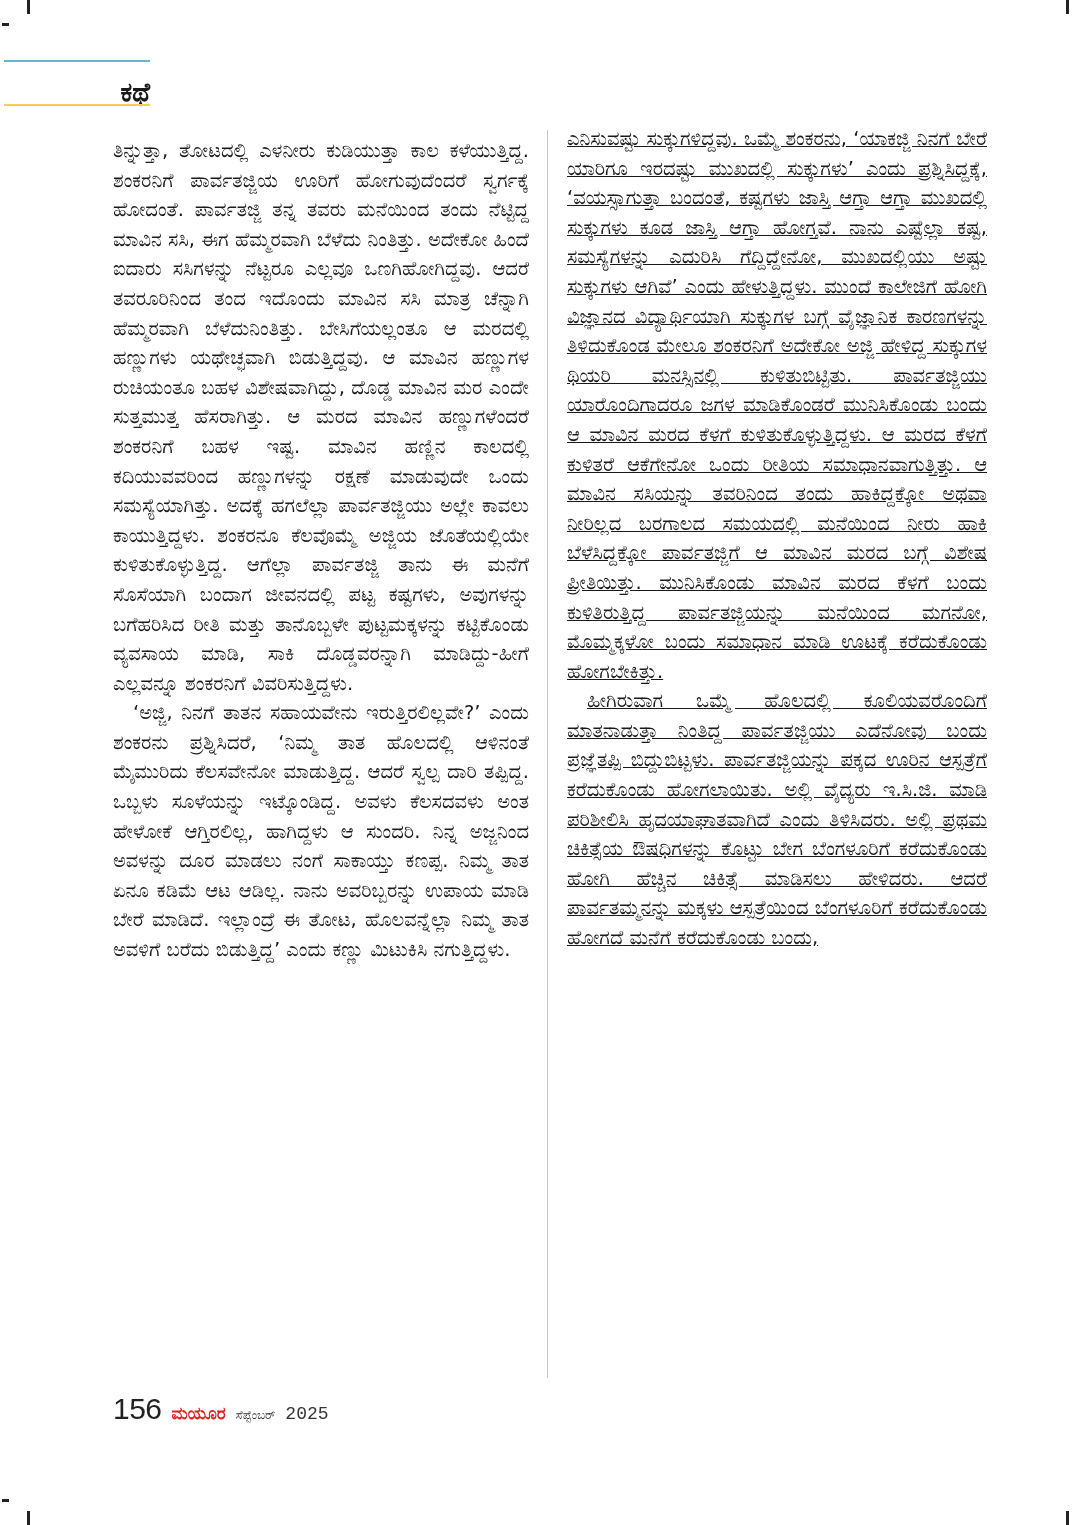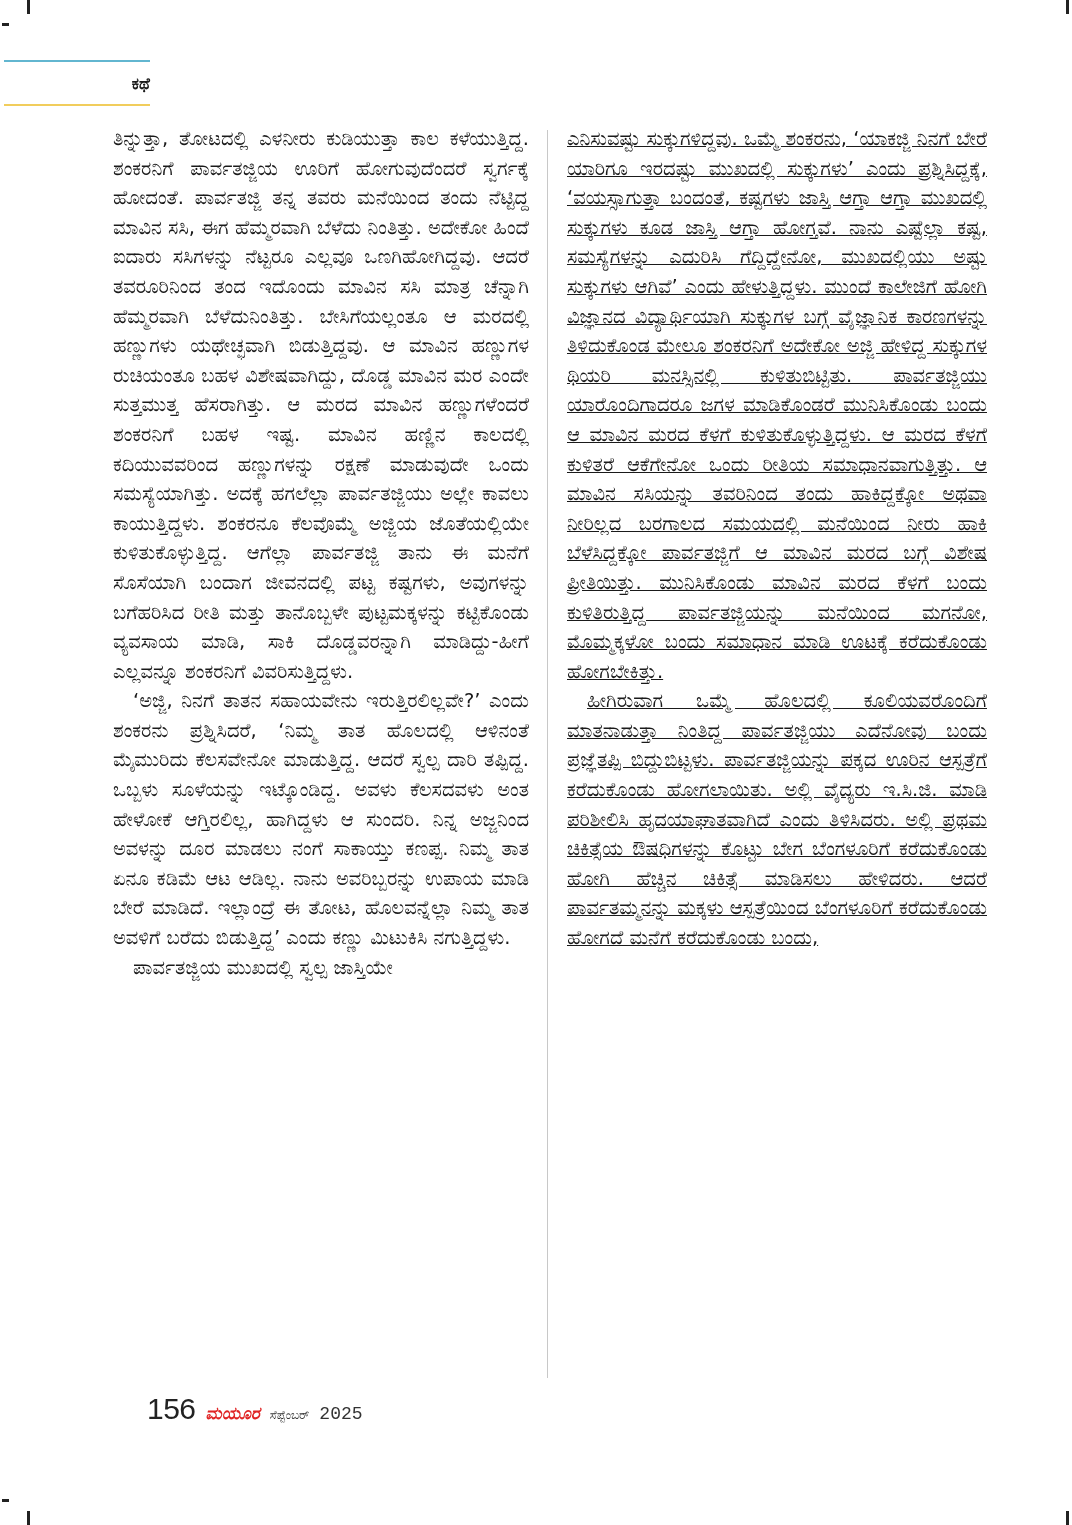--- a/index.html
+++ b/index.html
@@ -39,37 +39,37 @@
     }
     .section-header .rule-bottom {
       position: absolute;
       left: 0; top: 46px;
       width: 146px; height: 2px;
       background: #f1cd5c;
     }
     .section-header .label {
       position: absolute;
       right: 0;
-      top: 12px;
-      font-size: 16px;
+      top: 20px;
+      font-size: 26px;
       font-weight: bold;
       line-height: 28px;
       color: #1a1a1a;
     }
 
     
     .column {
       position: absolute;
       top: 124px;
       font-size: 19.5px;
       line-height: 29.6px;
       text-align: justify;
       hyphens: none;
     }
-    .column.left { left: 113px; width: 416px; }
+    .column.left { left: 113px; width: 416px; margin-top: 12px; }
     .column.right { left: 567px; width: 420px; text-decoration: underline; }
     .column p {
       margin: 0;
       text-align: justify;
       text-align-last: left;
     }
     .column p.indent { text-indent: 20px; }
 
     .divider {
       position: absolute;
@@ -88,27 +88,25 @@
       height: 36px;
       display: flex;
       align-items: baseline;
       gap: 10px;
     }
     .footer .page-number {
       font-family: "Liberation Sans", sans-serif;
       font-size: 30px;
       color: #222;
       letter-spacing: -0.5px;
-      margin-left: 34px;
     }
     .footer .brand {
       font-size: 17px;
       font-weight: bold;
       color: #e02424;
-      font-style: italic;
     }
     .footer .month {
       font-size: 12px;
       color: #333;
     }
     .footer .year {
       font-family: Liberation Mono, monospace;
       font-size: 18px;
       color: #333;
     }
@@ -125,21 +123,20 @@
 
 <div class="section-header">
   <div class="rule-top"></div>
   <div class="label">ಕಥೆ</div>
   <div class="rule-bottom"></div>
 </div>
 
 <div class="column left">
   <p>ತಿನ್ನುತ್ತಾ, ತೋಟದಲ್ಲಿ ಎಳನೀರು ಕುಡಿಯುತ್ತಾ ಕಾಲ ಕಳೆಯುತ್ತಿದ್ದ. ಶಂಕರನಿಗೆ ಪಾರ್ವತಜ್ಜಿಯ ಊರಿಗೆ ಹೋಗುವುದೆಂದರೆ ಸ್ವರ್ಗಕ್ಕೆ ಹೋದಂತೆ. ಪಾರ್ವತಜ್ಜಿ ತನ್ನ ತವರು ಮನೆಯಿಂದ ತಂದು ನೆಟ್ಟಿದ್ದ ಮಾವಿನ ಸಸಿ, ಈಗ ಹೆಮ್ಮರವಾಗಿ ಬೆಳೆದು ನಿಂತಿತ್ತು. ಅದೇಕೋ ಹಿಂದೆ ಐದಾರು ಸಸಿಗಳನ್ನು ನೆಟ್ಟರೂ ಎಲ್ಲವೂ ಒಣಗಿಹೋಗಿದ್ದವು. ಆದರೆ ತವರೂರಿನಿಂದ ತಂದ ಇದೊಂದು ಮಾವಿನ ಸಸಿ ಮಾತ್ರ ಚೆನ್ನಾಗಿ ಹೆಮ್ಮರವಾಗಿ ಬೆಳೆದುನಿಂತಿತ್ತು. ಬೇಸಿಗೆಯಲ್ಲಂತೂ ಆ ಮರದಲ್ಲಿ ಹಣ್ಣುಗಳು ಯಥೇಚ್ಛವಾಗಿ ಬಿಡುತ್ತಿದ್ದವು. ಆ ಮಾವಿನ ಹಣ್ಣುಗಳ ರುಚಿಯಂತೂ ಬಹಳ ವಿಶೇಷವಾಗಿದ್ದು, ದೊಡ್ಡ ಮಾವಿನ ಮರ ಎಂದೇ ಸುತ್ತಮುತ್ತ ಹೆಸರಾಗಿತ್ತು. ಆ ಮರದ ಮಾವಿನ ಹಣ್ಣುಗಳೆಂದರೆ ಶಂಕರನಿಗೆ ಬಹಳ ಇಷ್ಟ. ಮಾವಿನ ಹಣ್ಣಿನ ಕಾಲದಲ್ಲಿ ಕದಿಯುವವರಿಂದ ಹಣ್ಣುಗಳನ್ನು ರಕ್ಷಣೆ ಮಾಡುವುದೇ ಒಂದು ಸಮಸ್ಯೆಯಾಗಿತ್ತು. ಅದಕ್ಕೆ ಹಗಲೆಲ್ಲಾ ಪಾರ್ವತಜ್ಜಿಯು ಅಲ್ಲೇ ಕಾವಲು ಕಾಯುತ್ತಿದ್ದಳು. ಶಂಕರನೂ ಕೆಲವೊಮ್ಮೆ ಅಜ್ಜಿಯ ಜೊತೆಯಲ್ಲಿಯೇ ಕುಳಿತುಕೊಳ್ಳುತ್ತಿದ್ದ. ಆಗೆಲ್ಲಾ ಪಾರ್ವತಜ್ಜಿ ತಾನು ಈ ಮನೆಗೆ ಸೊಸೆಯಾಗಿ ಬಂದಾಗ ಜೀವನದಲ್ಲಿ ಪಟ್ಟ ಕಷ್ಟಗಳು, ಅವುಗಳನ್ನು ಬಗೆಹರಿಸಿದ ರೀತಿ ಮತ್ತು ತಾನೊಬ್ಬಳೇ ಪುಟ್ಟಮಕ್ಕಳನ್ನು ಕಟ್ಟಿಕೊಂಡು ವ್ಯವಸಾಯ ಮಾಡಿ, ಸಾಕಿ ದೊಡ್ಡವರನ್ನಾಗಿ ಮಾಡಿದ್ದು-ಹೀಗೆ ಎಲ್ಲವನ್ನೂ ಶಂಕರನಿಗೆ ವಿವರಿಸುತ್ತಿದ್ದಳು.</p>
   <p class="indent">‘ಅಜ್ಜಿ, ನಿನಗೆ ತಾತನ ಸಹಾಯವೇನು ಇರುತ್ತಿರಲಿಲ್ಲವೇ?’ ಎಂದು ಶಂಕರನು ಪ್ರಶ್ನಿಸಿದರೆ, ‘ನಿಮ್ಮ ತಾತ ಹೊಲದಲ್ಲಿ ಆಳಿನಂತೆ ಮೈಮುರಿದು ಕೆಲಸವೇನೋ ಮಾಡುತ್ತಿದ್ದ. ಆದರೆ ಸ್ವಲ್ಪ ದಾರಿ ತಪ್ಪಿದ್ದ. ಒಬ್ಬಳು ಸೂಳೆಯನ್ನು ಇಟ್ಕೊಂಡಿದ್ದ. ಅವಳು ಕೆಲಸದವಳು ಅಂತ ಹೇಳೋಕೆ ಆಗ್ತಿರಲಿಲ್ಲ, ಹಾಗಿದ್ದಳು ಆ ಸುಂದರಿ. ನಿನ್ನ ಅಜ್ಜನಿಂದ ಅವಳನ್ನು ದೂರ ಮಾಡಲು ನಂಗೆ ಸಾಕಾಯ್ತು ಕಣಪ್ಪ. ನಿಮ್ಮ ತಾತ ಏನೂ ಕಡಿಮೆ ಆಟ ಆಡಿಲ್ಲ. ನಾನು ಅವರಿಬ್ಬರನ್ನು ಉಪಾಯ ಮಾಡಿ ಬೇರೆ ಮಾಡಿದೆ. ಇಲ್ಲಾಂದ್ರೆ ಈ ತೋಟ, ಹೊಲವನ್ನೆಲ್ಲಾ ನಿಮ್ಮ ತಾತ ಅವಳಿಗೆ ಬರೆದು ಬಿಡುತ್ತಿದ್ದ’ ಎಂದು ಕಣ್ಣು ಮಿಟುಕಿಸಿ ನಗುತ್ತಿದ್ದಳು.</p>
-  <p class="indent">ಪಾರ್ವತಜ್ಜಿಯ ಮುಖದಲ್ಲಿ ಸ್ವಲ್ಪ ಜಾಸ್ತಿಯೇ</p>
 </div>
 
 <div class="divider"></div>
 
 <div class="column right">
   <p>ಎನಿಸುವಷ್ಟು ಸುಕ್ಕುಗಳಿದ್ದವು. ಒಮ್ಮೆ ಶಂಕರನು, ‘ಯಾಕಜ್ಜಿ ನಿನಗೆ ಬೇರೆ ಯಾರಿಗೂ ಇರದಷ್ಟು ಮುಖದಲ್ಲಿ ಸುಕ್ಕುಗಳು’ ಎಂದು ಪ್ರಶ್ನಿಸಿದ್ದಕ್ಕೆ, ‘ವಯಸ್ಸಾಗುತ್ತಾ ಬಂದಂತೆ, ಕಷ್ಟಗಳು ಜಾಸ್ತಿ ಆಗ್ತಾ ಆಗ್ತಾ ಮುಖದಲ್ಲಿ ಸುಕ್ಕುಗಳು ಕೂಡ ಜಾಸ್ತಿ ಆಗ್ತಾ ಹೋಗ್ತವೆ. ನಾನು ಎಷ್ಟೆಲ್ಲಾ ಕಷ್ಟ, ಸಮಸ್ಯೆಗಳನ್ನು ಎದುರಿಸಿ ಗೆದ್ದಿದ್ದೇನೋ, ಮುಖದಲ್ಲಿಯು ಅಷ್ಟು ಸುಕ್ಕುಗಳು ಆಗಿವೆ’ ಎಂದು ಹೇಳುತ್ತಿದ್ದಳು. ಮುಂದೆ ಕಾಲೇಜಿಗೆ ಹೋಗಿ ವಿಜ್ಞಾನದ ವಿದ್ಯಾರ್ಥಿಯಾಗಿ ಸುಕ್ಕುಗಳ ಬಗ್ಗೆ ವೈಜ್ಞಾನಿಕ ಕಾರಣಗಳನ್ನು ತಿಳಿದುಕೊಂಡ ಮೇಲೂ ಶಂಕರನಿಗೆ ಅದೇಕೋ ಅಜ್ಜಿ ಹೇಳಿದ್ದ ಸುಕ್ಕುಗಳ ಥಿಯರಿ ಮನಸ್ಸಿನಲ್ಲಿ ಕುಳಿತುಬಿಟ್ಟಿತು. ಪಾರ್ವತಜ್ಜಿಯು ಯಾರೊಂದಿಗಾದರೂ ಜಗಳ ಮಾಡಿಕೊಂಡರೆ ಮುನಿಸಿಕೊಂಡು ಬಂದು ಆ ಮಾವಿನ ಮರದ ಕೆಳಗೆ ಕುಳಿತುಕೊಳ್ಳುತ್ತಿದ್ದಳು. ಆ ಮರದ ಕೆಳಗೆ ಕುಳಿತರೆ ಆಕೆಗೇನೋ ಒಂದು ರೀತಿಯ ಸಮಾಧಾನವಾಗುತ್ತಿತ್ತು. ಆ ಮಾವಿನ ಸಸಿಯನ್ನು ತವರಿನಿಂದ ತಂದು ಹಾಕಿದ್ದಕ್ಕೋ ಅಥವಾ ನೀರಿಲ್ಲದ ಬರಗಾಲದ ಸಮಯದಲ್ಲಿ ಮನೆಯಿಂದ ನೀರು ಹಾಕಿ ಬೆಳೆಸಿದ್ದಕ್ಕೋ ಪಾರ್ವತಜ್ಜಿಗೆ ಆ ಮಾವಿನ ಮರದ ಬಗ್ಗೆ ವಿಶೇಷ ಪ್ರೀತಿಯಿತ್ತು. ಮುನಿಸಿಕೊಂಡು ಮಾವಿನ ಮರದ ಕೆಳಗೆ ಬಂದು ಕುಳಿತಿರುತ್ತಿದ್ದ ಪಾರ್ವತಜ್ಜಿಯನ್ನು ಮನೆಯಿಂದ ಮಗನೋ, ಮೊಮ್ಮಕ್ಕಳೋ ಬಂದು ಸಮಾಧಾನ ಮಾಡಿ ಊಟಕ್ಕೆ ಕರೆದುಕೊಂಡು ಹೋಗಬೇಕಿತ್ತು.</p>
   <p class="indent">ಹೀಗಿರುವಾಗ ಒಮ್ಮೆ ಹೊಲದಲ್ಲಿ ಕೂಲಿಯವರೊಂದಿಗೆ ಮಾತನಾಡುತ್ತಾ ನಿಂತಿದ್ದ ಪಾರ್ವತಜ್ಜಿಯು ಎದೆನೋವು ಬಂದು ಪ್ರಜ್ಞೆತಪ್ಪಿ ಬಿದ್ದುಬಿಟ್ಟಳು. ಪಾರ್ವತಜ್ಜಿಯನ್ನು ಪಕ್ಕದ ಊರಿನ ಆಸ್ಪತ್ರೆಗೆ ಕರೆದುಕೊಂಡು ಹೋಗಲಾಯಿತು. ಅಲ್ಲಿ ವೈದ್ಯರು ಇ.ಸಿ.ಜಿ. ಮಾಡಿ ಪರಿಶೀಲಿಸಿ ಹೃದಯಾಘಾತವಾಗಿದೆ ಎಂದು ತಿಳಿಸಿದರು. ಅಲ್ಲಿ ಪ್ರಥಮ ಚಿಕಿತ್ಸೆಯ ಔಷಧಿಗಳನ್ನು ಕೊಟ್ಟು ಬೇಗ ಬೆಂಗಳೂರಿಗೆ ಕರೆದುಕೊಂಡು ಹೋಗಿ ಹೆಚ್ಚಿನ ಚಿಕಿತ್ಸೆ ಮಾಡಿಸಲು ಹೇಳಿದರು. ಆದರೆ ಪಾರ್ವತಮ್ಮನನ್ನು ಮಕ್ಕಳು ಆಸ್ಪತ್ರೆಯಿಂದ ಬೆಂಗಳೂರಿಗೆ ಕರೆದುಕೊಂಡು ಹೋಗದೆ ಮನೆಗೆ ಕರೆದುಕೊಂಡು ಬಂದು,</p>
 </div>
 
 <div class="footer">

